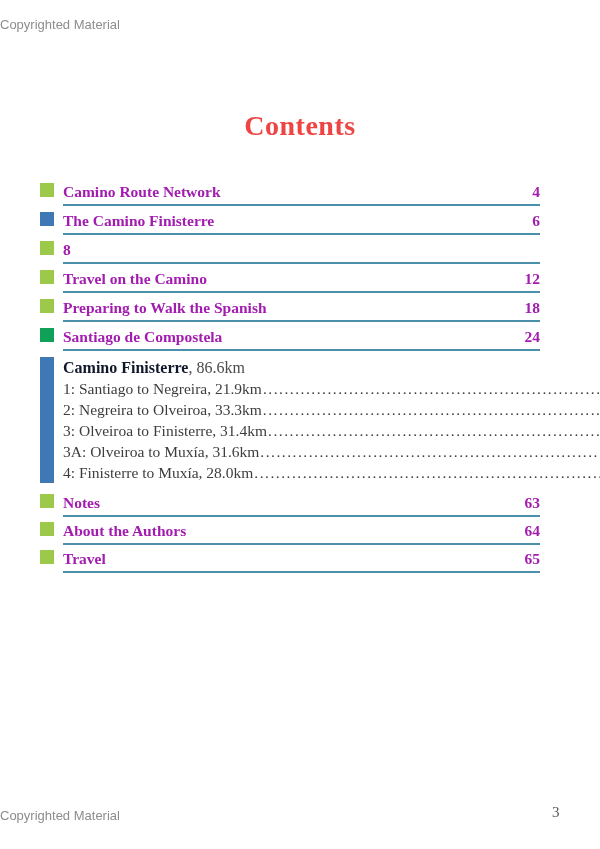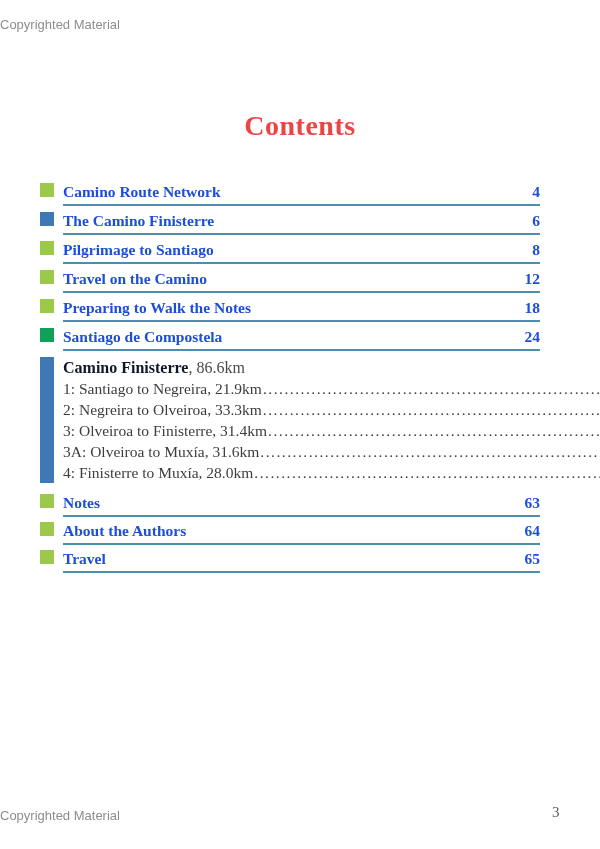--- a/index.html
+++ b/index.html
@@ -47,21 +47,21 @@
   .row .rule {
     flex:1;
     display:flex; justify-content:space-between; align-items:baseline;
     border-bottom:2px solid #4b8fad;
     padding-bottom:2px;
     line-height:20px;
   }
   .lbl, .pg {
     font-weight:bold;
     font-size:15.5px;
-    color:#1d4ed8;
+    color:#a21caf;
   }
   .fin-block {
     display:flex; align-items:stretch;
     margin-top:6px; margin-bottom:10px;
   }
   .fin-bar {
     flex:0 0 14px; width:14px;
     margin-right:9px;
   }
   .fin-content { flex:1; }
@@ -104,35 +104,34 @@
     <div class="row">
       <span class="sq" style="background-color: rgb(62, 120, 181);"></span>
       <span class="rule">
         <span class="lbl">The Camino Finisterre</span>
         <span class="pg">6</span>
       </span>
     </div>
     <div class="row">
       <span class="sq" style="background-color: rgb(157, 201, 75);"></span>
       <span class="rule">
-        <span class="lbl">Pilgrimage to Santiago</span>
         <span class="pg">8</span>
       </span>
     </div>
     <div class="row">
       <span class="sq" style="background-color: rgb(157, 201, 75);"></span>
       <span class="rule">
         <span class="lbl">Travel on the Camino</span>
         <span class="pg">12</span>
       </span>
     </div>
     <div class="row">
       <span class="sq" style="background-color: rgb(157, 201, 75);"></span>
       <span class="rule">
-        <span class="lbl">Preparing to Walk the Notes</span>
+        <span class="lbl">Preparing to Walk the Spanish</span>
         <span class="pg">18</span>
       </span>
     </div>
     <div class="row">
       <span class="sq" style="background-color: rgb(15, 161, 87);"></span>
       <span class="rule">
         <span class="lbl">Santiago de Compostela</span>
         <span class="pg">24</span>
       </span>
     </div>

